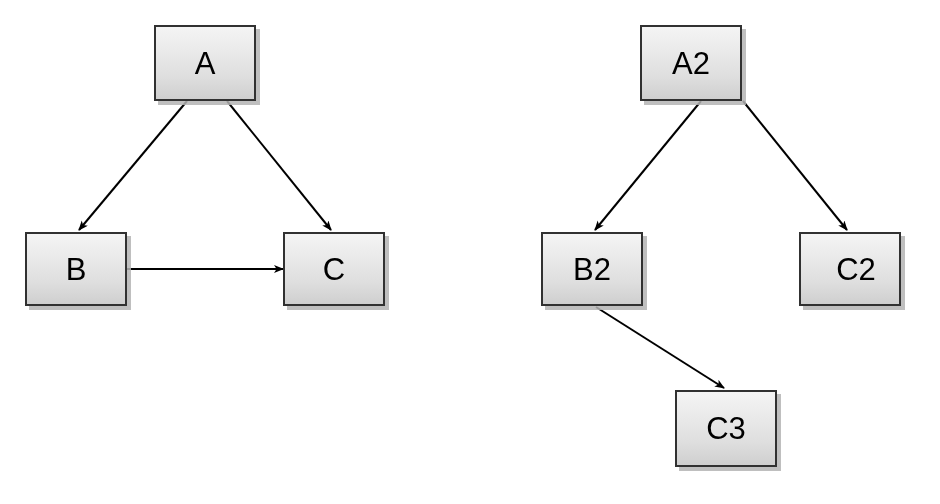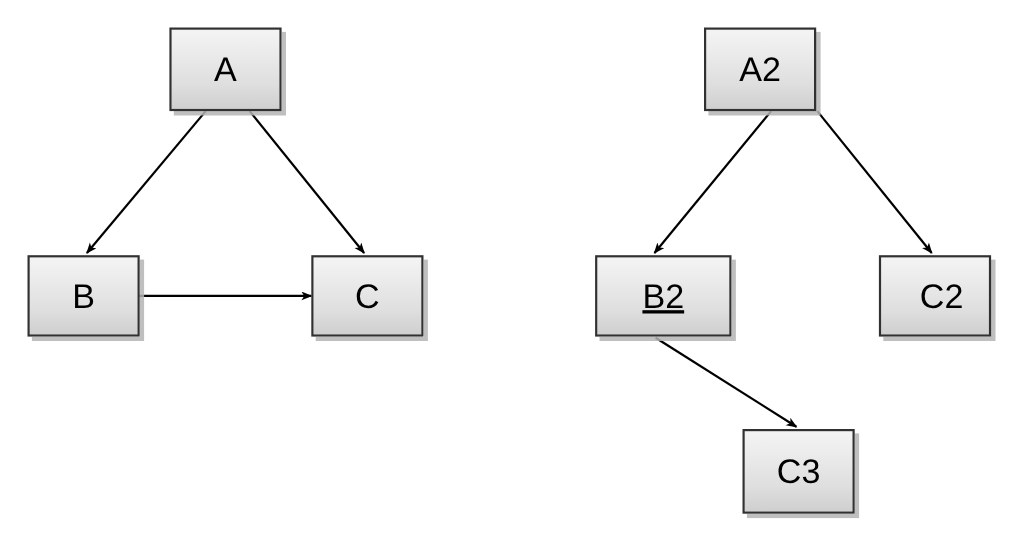--- a/index.html
+++ b/index.html
@@ -72,21 +72,21 @@
       </div>
       <div class="node" style="left: 25px; top: 232px; width: 102px; height: 74px;">
         <span class="node-label">B</span>
       </div>
       <div class="node" style="left: 283px; top: 232px; width: 102px; height: 74px;">
         <span class="node-label">C</span>
       </div>
       <div class="node" style="left: 640px; top: 25px; width: 102px; height: 76px;">
         <span class="node-label">A2</span>
       </div>
-      <div class="node" style="left: 541px; top: 232px; width: 124px; height: 74px; text-decoration: underline;">
+      <div class="node" style="left: 541px; top: 232px; width: 102px; height: 74px;">
         <span class="node-label">B2</span>
       </div>
       <div class="node" style="left: 799px; top: 232px; width: 102px; height: 74px; padding-left: 12px;">
         <span class="node-label">C2</span>
       </div>
       <div class="node" style="left: 675px; top: 390px; width: 102px; height: 77px;">
         <span class="node-label">C3</span>
       </div>
     </div>
 

